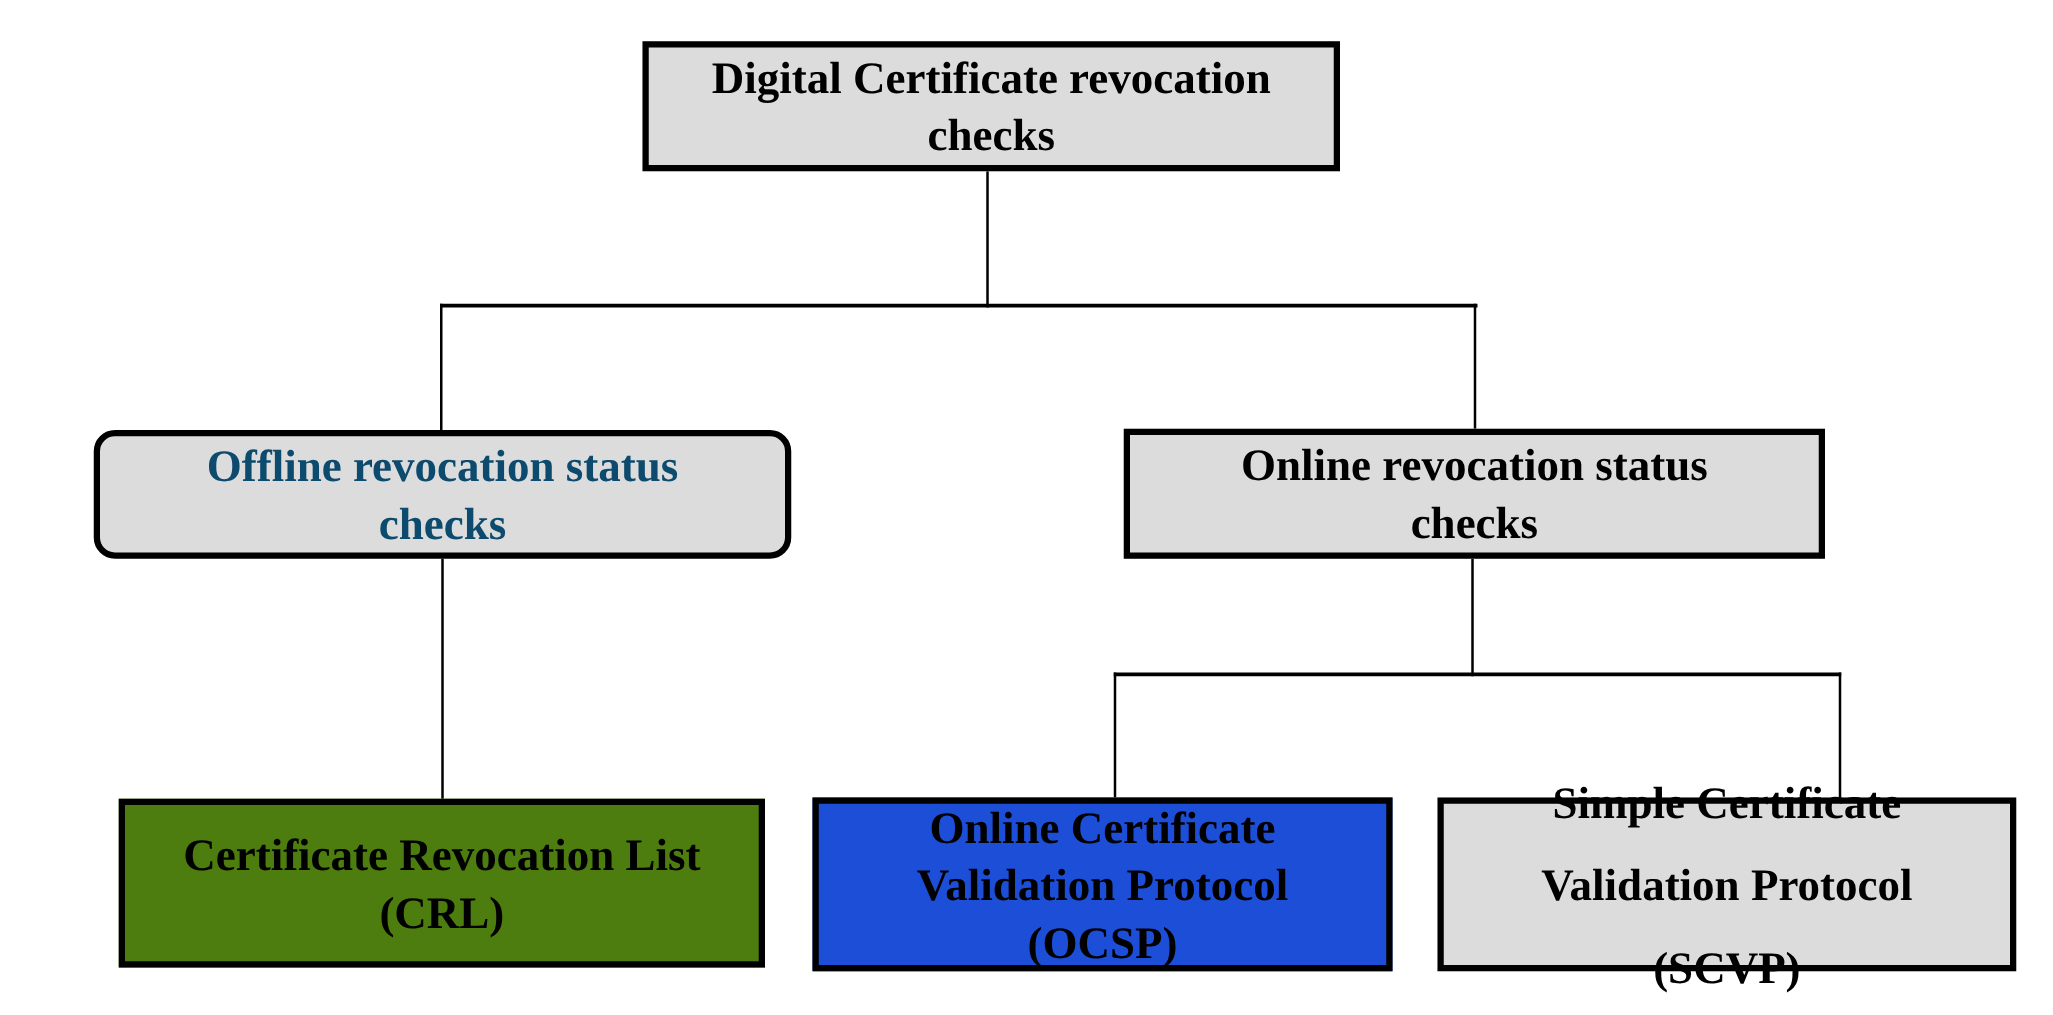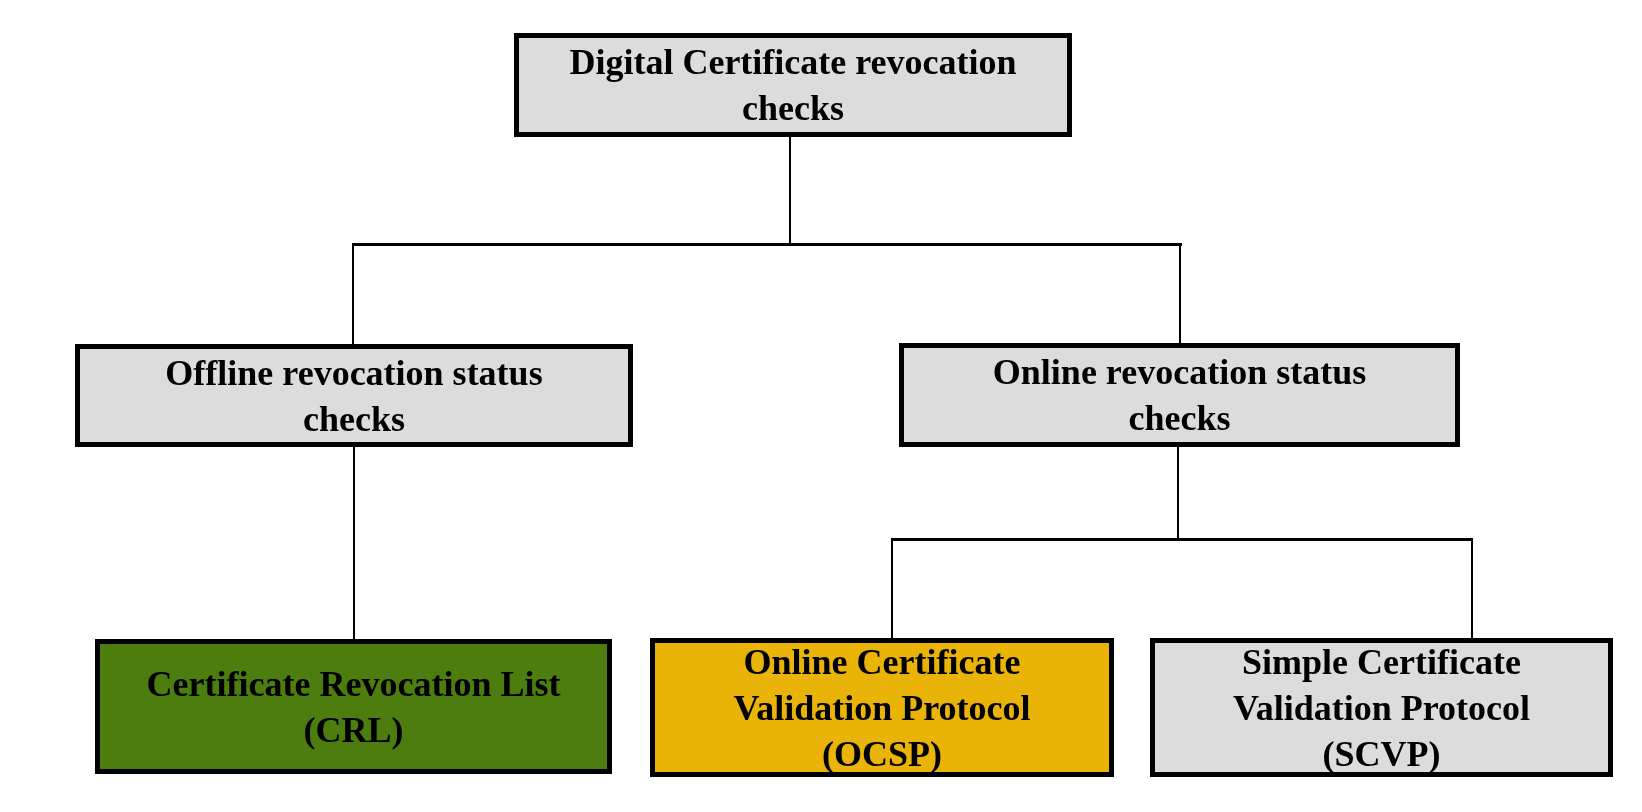--- a/index.html
+++ b/index.html
@@ -59,40 +59,40 @@
   <div class="connector c-online-drop" style="background: rgb(0, 0, 0);"></div>
   <div class="connector c-h2" style="background: rgb(0, 0, 0);"></div>
   <div class="connector c-ocsp-top" style="background: rgb(0, 0, 0);"></div>
   <div class="connector c-scvp-top" style="background: rgb(0, 0, 0);"></div>
 
   <div class="node n-root" style="background: rgb(220, 220, 220); border-color: rgb(0, 0, 0); color: rgb(0, 0, 0);">
     <span class="line">Digital Certificate revocation</span>
     <span class="line">checks</span>
   </div>
 
-  <div class="node n-offline" style="background: rgb(220, 220, 220); border-color: rgb(0, 0, 0); color: #000000;">
+  <div class="node n-offline" style="background: rgb(220, 220, 220); border-color: rgb(0, 0, 0); color: #0c4a6e; border-radius: 17px;">
     <span class="line">Offline revocation status</span>
     <span class="line">checks</span>
   </div>
 
   <div class="node n-online" style="background: rgb(220, 220, 220); border-color: rgb(0, 0, 0); color: #000000; justify-content: center;">
     <span class="line">Online revocation status</span>
     <span class="line">checks</span>
   </div>
 
   <div class="node n-crl" style="background: #4d7c0f; border-color: rgb(0, 0, 0); color: rgb(0, 0, 0);">
     <span class="line">Certificate Revocation List</span>
     <span class="line">(CRL)</span>
   </div>
 
-  <div class="node n-ocsp" style="background: #eab308; border-color: rgb(0, 0, 0); color: rgb(0, 0, 0);">
+  <div class="node n-ocsp" style="background: #1d4ed8; border-color: rgb(0, 0, 0); color: rgb(0, 0, 0);">
     <span class="line">Online Certificate</span>
     <span class="line">Validation Protocol</span>
     <span class="line">(OCSP)</span>
   </div>
 
-  <div class="node n-scvp" style="background: rgb(220, 220, 220); border-color: rgb(0, 0, 0); color: rgb(0, 0, 0);">
+  <div class="node n-scvp" style="background: rgb(220, 220, 220); border-color: rgb(0, 0, 0); color: rgb(0, 0, 0); gap: 20px;">
     <span class="line">Simple Certificate</span>
     <span class="line">Validation Protocol</span>
     <span class="line">(SCVP)</span>
   </div>
 
 </div>
 
 </body></html>

